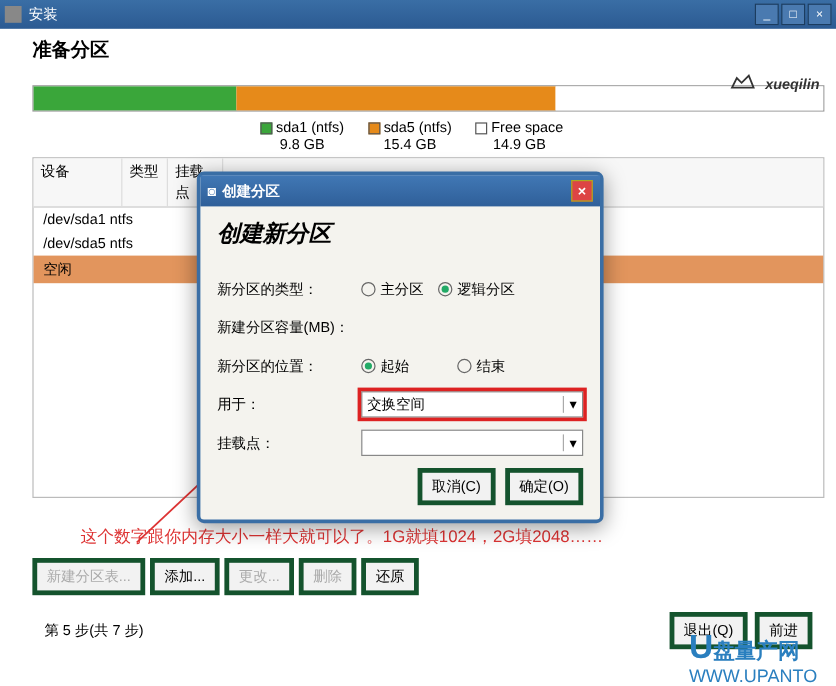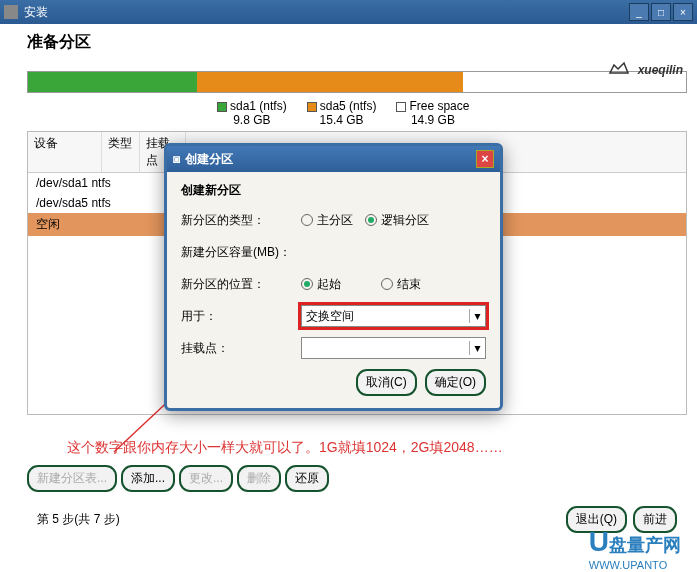--- a/index.html
+++ b/index.html
@@ -24,54 +24,54 @@
 .legend-item { text-align: center; }
 .sq { display: inline-block; width: 10px; height: 10px; border: 1px solid #555; margin-right: 3px; vertical-align: middle; }
 
 .panel { border: 1px solid #bbb; height: 284px; position: relative; background: #fff; }
 .thead { display: flex; border-bottom: 1px solid #ccc; background: #f7f7f7; }
 .thead div { padding: 3px 6px; border-right: 1px solid #ddd; }
 .tbody .row { padding: 3px 8px; }
 .row.sel { background: #e2955d; color: #000000; }
 
 .btnrow { display: flex; gap: 4px; margin-top: 8px; }
-.btn { border: 2px solid #14532d; background: #f2f2f2; padding: 3px 8px; border-radius: 11px; }
+.btn { border: 4px solid #14532d; background: #f2f2f2; padding: 3px 8px; border-radius: 0; }
 .btn.dis { color: #aaa; }
 
 .annotation { color: #d33; margin: 24px 0 0 40px; font-size: 14px; }
 
 .footer { display: flex; align-items: center; margin-top: 14px; padding: 0 10px; }
 .footer .spacer { flex: 1; }
 
 
 .dialog { position: absolute; left: 164px; top: 143px; width: 339px; border: 3px solid #3a6ea5; border-radius: 6px; background: #f4f3ee; box-shadow: 0 4px 18px rgba(0,0,0,.4); }
 .dlg-title { height: 26px; background: linear-gradient(#4178b5,#2f5f99); color: #fff; display: flex; align-items: center; padding: 0 6px; font-weight: bold; }
 .dlg-title .spacer { flex: 1; }
 .dlg-close { width: 18px; height: 18px; background: #d44; border: 1px solid #aa2; color: #fff; display: flex; align-items: center; justify-content: center; }
 .dlg-body { padding: 10px 14px 12px 14px; }
-.dlg-heading { font-size: 12px; font-weight: bold; margin-bottom: 10px; }
+.dlg-heading { font-size: 19px; font-weight: bold; margin-bottom: 22px; font-style: italic; }
 .form-row { display: flex; align-items: center; margin-bottom: 10px; min-height: 22px; }
 .form-row .lbl { width: 120px; }
 .radio { display: inline-flex; align-items: center; margin-right: 12px; }
 .rcircle { width: 12px; height: 12px; border: 1px solid #666; border-radius: 50%; margin-right: 4px; display: inline-flex; align-items: center; justify-content: center; }
 .rcircle.on::after { content: ""; width: 6px; height: 6px; background: #2a6; border-radius: 50%; }
 .input { border: 1px solid #888; background: #fff; padding: 2px 4px; height: 20px; }
 .select { display: flex; align-items: center; border: 1px solid #888; background: #fff; height: 22px; }
 .select .val { flex: 1; padding: 0 4px; }
 .select .arrow { width: 16px; text-align: center; border-left: 1px solid #aaa; }
 .hl-red { outline: 3px solid #d22; }
 .spin { width: 14px; display: flex; flex-direction: column; }
 .spin div { height: 10px; border: 1px solid #888; background: #eee; font-size: 7px; text-align: center; line-height: 7px; }
 .dlg-btns { display: flex; justify-content: flex-end; gap: 8px; margin-top: 6px; }
 
 .arrow-svg { position: absolute; left: 104px; top: 252px; pointer-events: none; }
 
 .upanlogo { position: absolute; right: 16px; bottom: 0; }
 .upanlogo .big { font-size: 18px; color: #2a7fbf; font-weight: bold; }
-.upanlogo .url { font-size: 11px; color: #2a7fbf; }
+.upanlogo .url { font-size: 15px; color: #2a7fbf; }
 </style>
 </head>
 <body>
 
 <div class="titlebar">
   <span class="icon"></span>
   <span>安装</span>
   <span class="spacer"></span>
   <span class="winbtn">_</span>
   <span class="winbtn">□</span>

